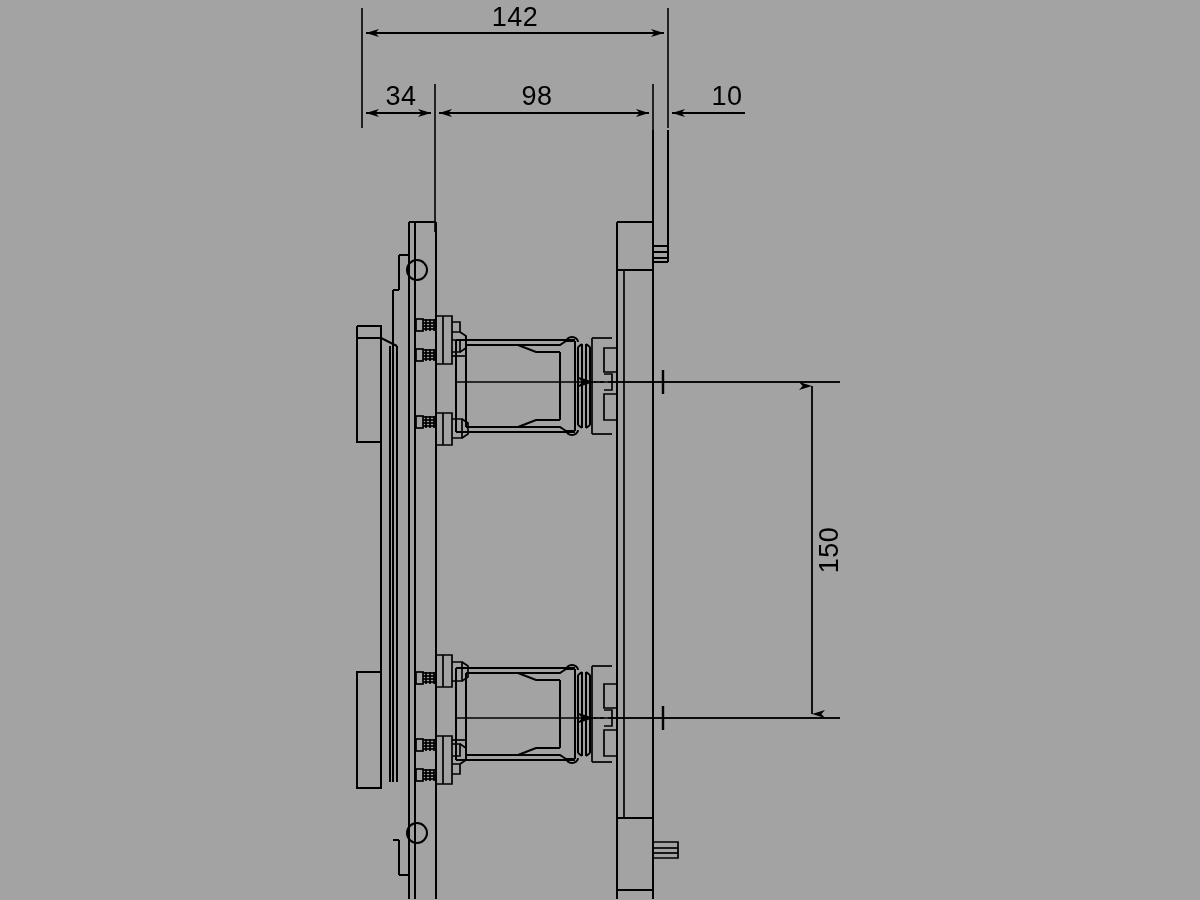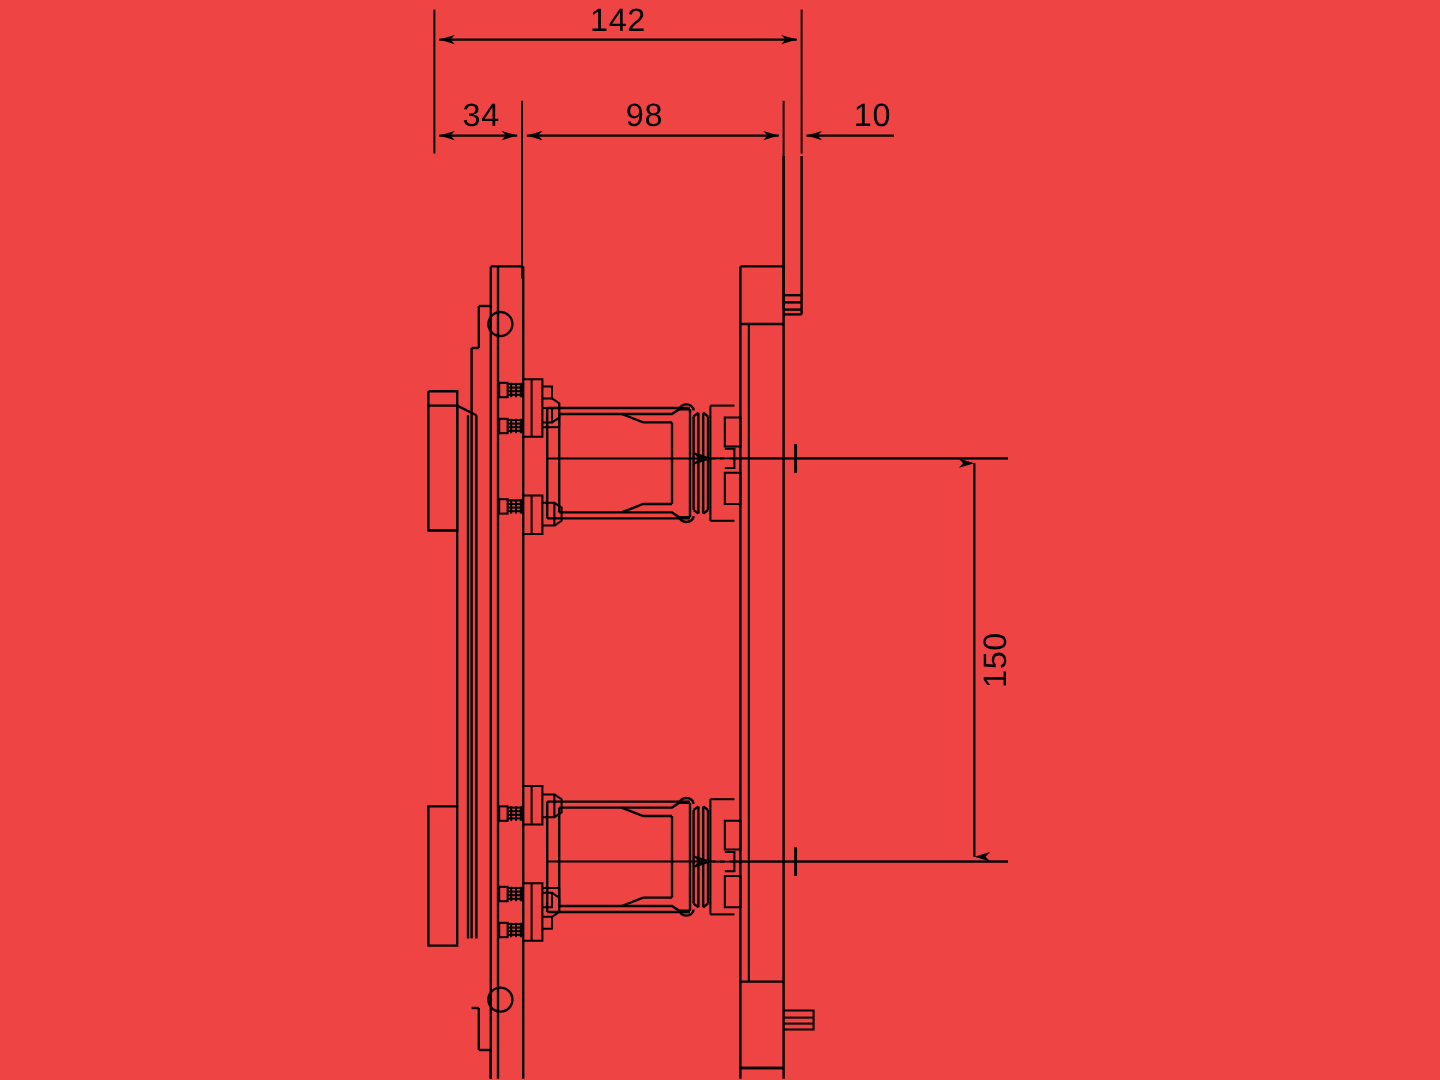--- a/index.html
+++ b/index.html
@@ -10,21 +10,21 @@
   body {
     width: 1200px;
     height: 900px;
     font-family: "Liberation Sans", sans-serif;
     overflow: hidden;
   }
   #drawing-root {
     position: relative;
     width: 1200px;
     height: 900px;
-    background: #ef4444;
+    background: #a3a3a3;
   }
   svg#cad {
     display: block;
     width: 1200px;
     height: 900px;
   }
   .dim-text {
     font-family: "Liberation Sans", sans-serif;
     font-size: 27px;
     fill: #000000;

